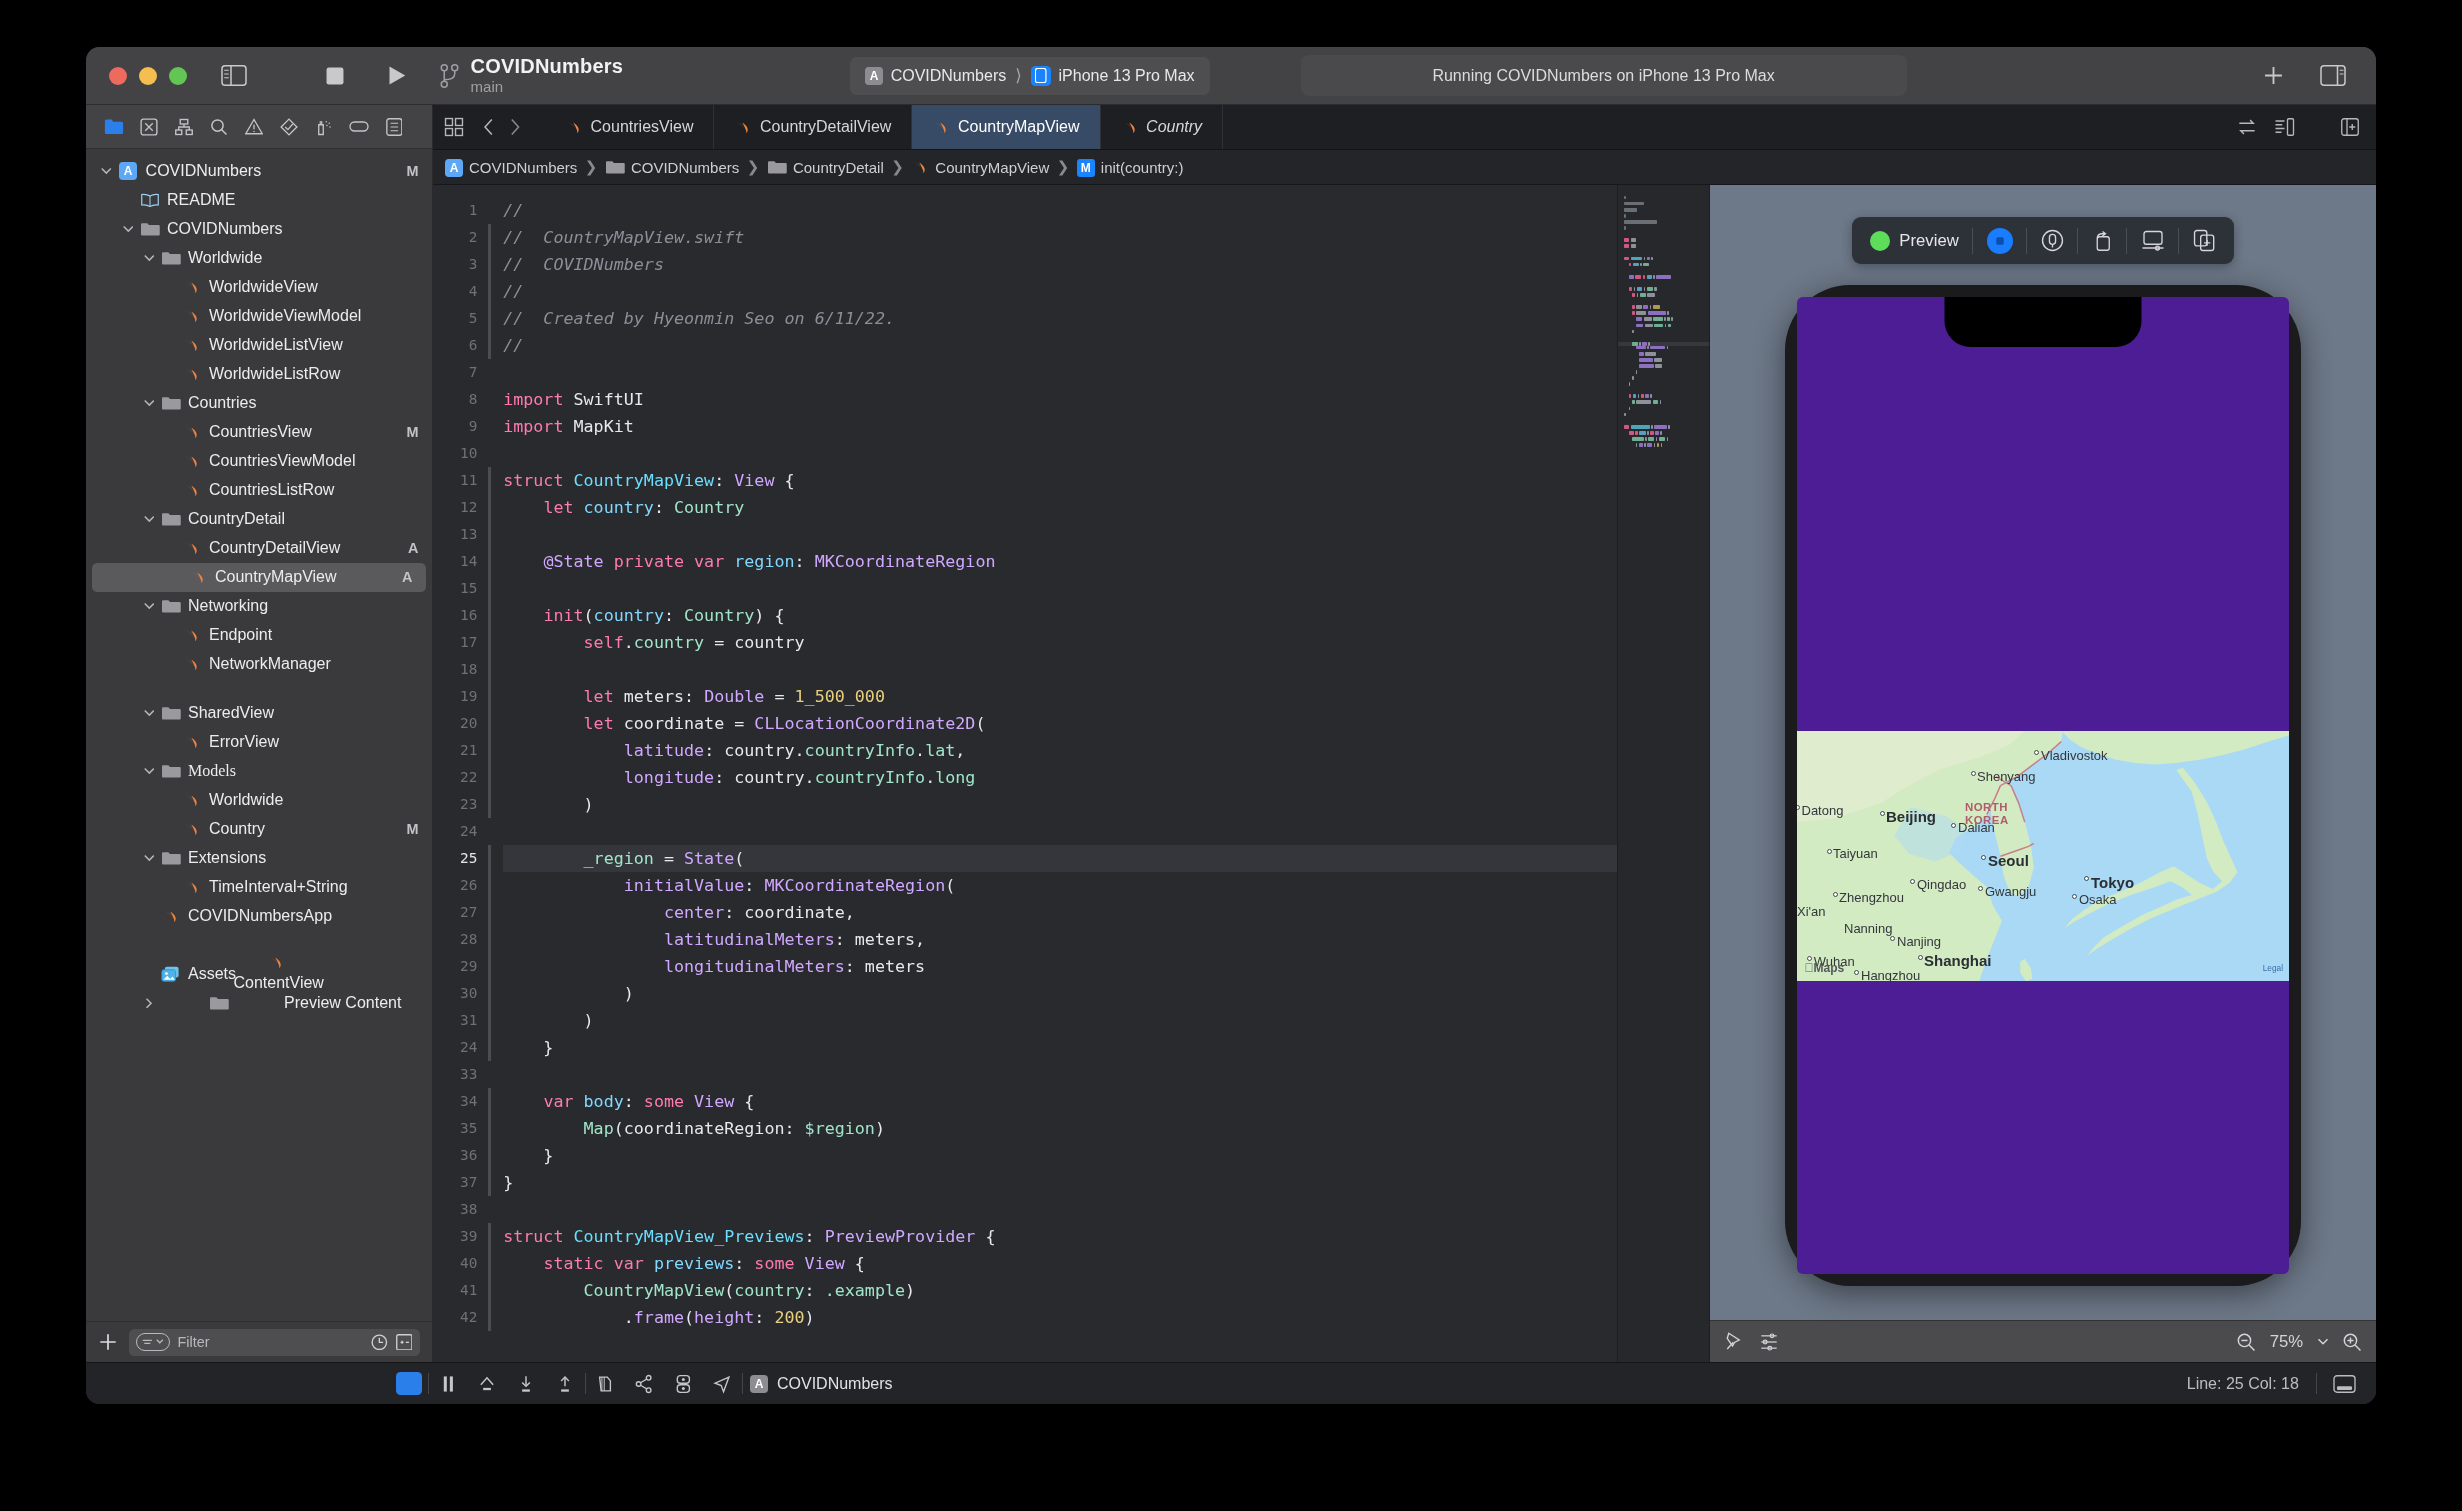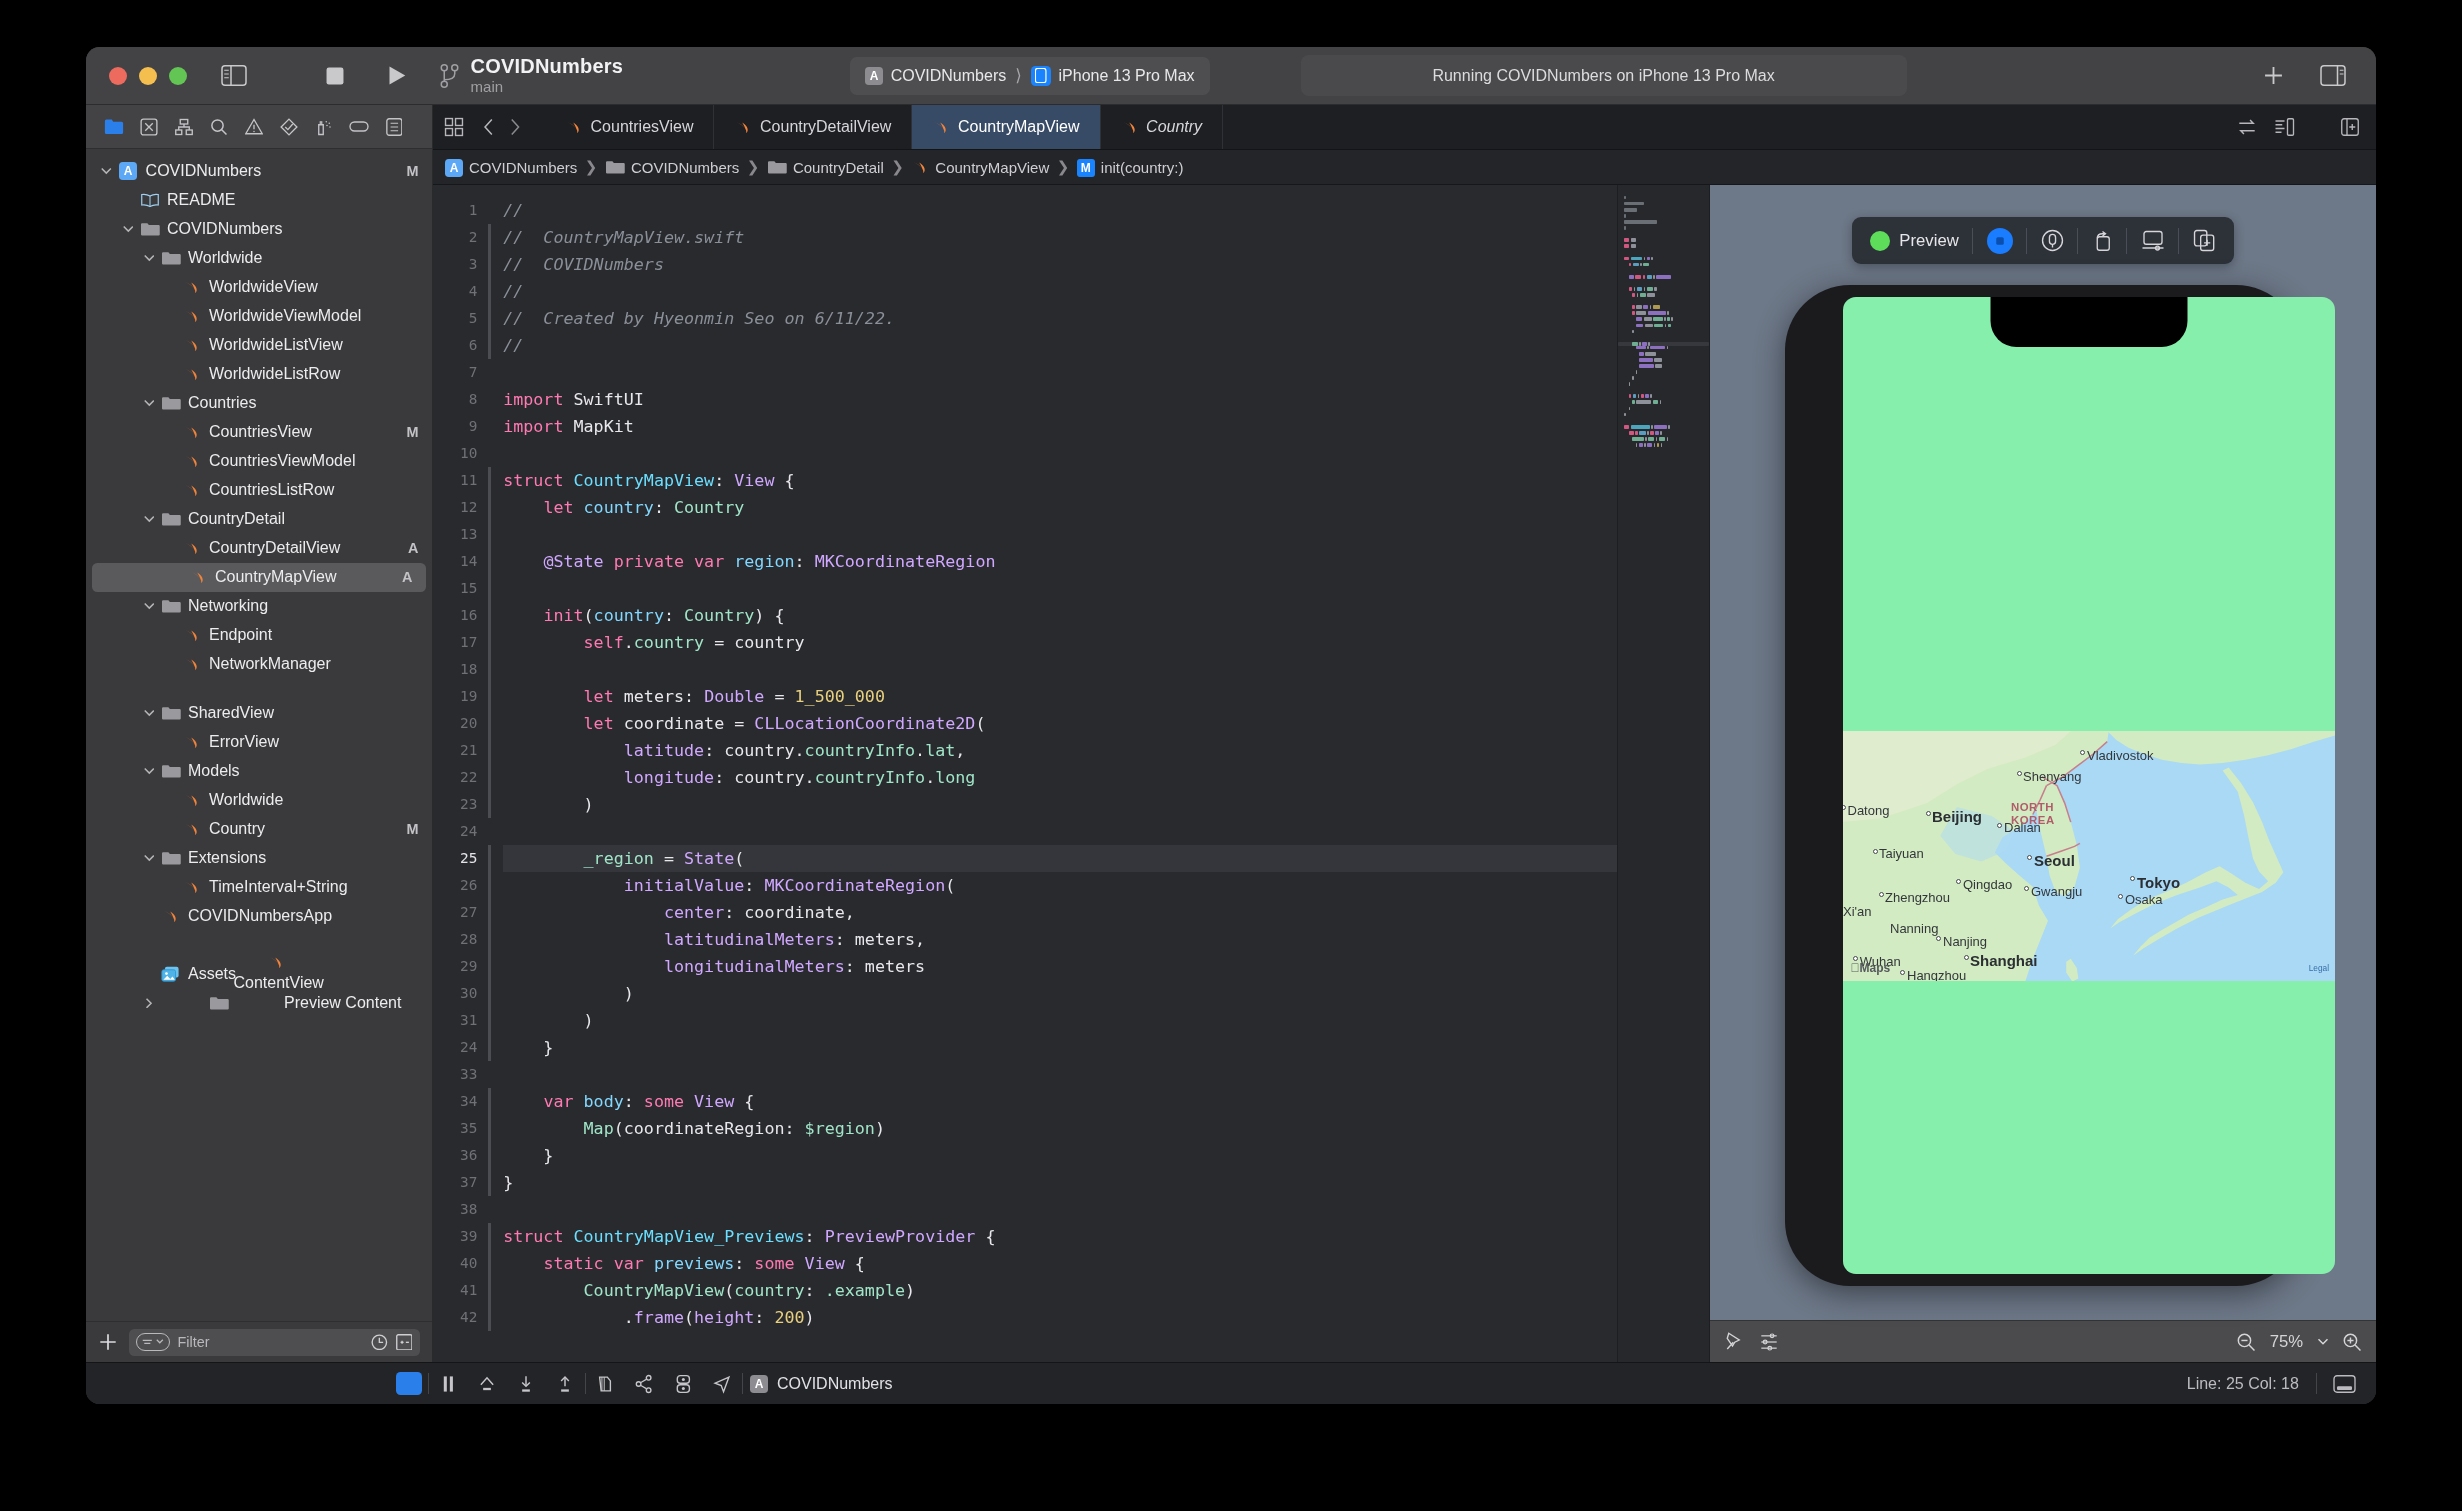--- a/index.html
+++ b/index.html
@@ -227,25 +227,24 @@
     margin-top: 21px;
     width: 516px; height: 1001px;
     background: #1b1b1d;
     border-radius: 65px;
     padding: 12px;
     box-shadow: 0 7.6px 30px rgba(0,0,0,0.45);
     position: relative;
   }
   .phone-screen {
     width: 100%; height: 100%;
-    background: #86efac;
-    border-radius: 13px;
+    background: #4c1d95;
+    border-radius: 6px;
     overflow: hidden;
     position: relative;
-    margin-left: 46px;
   }
   .notch {
     position: absolute; top: 0; left: 50%; transform: translateX(-50%);
     width: 197px; height: 50px;
     background: #000;
     border-radius: 0 0 26px 26px;
     z-index: 3;
   }
   .map {
     position: absolute; left: 0; right: 0;
@@ -635,21 +634,21 @@
           </div>
           <div class="row" style="padding-left: 74px;">
             <span class="tw"></span>
             <span class="ic">
               <svg width="18" height="18" viewBox="0 0 24 24">
                 <path d="M3 5 q7 3 12 9 q2 3 1 6 q3 -2 2 -6 q-1 -4 -7 -8 q3 5 4 8 q-4 -5 -12 -9z" fill="#f0843c"></path>
               </svg>
             </span>
             <span>ErrorView</span>
           </div>
-          <div class="row" style="padding-left: 53px;">
+          <div class="row" style="padding-left: 53px; font-family: Liberation Serif, serif;">
             <span class="tw">
               <svg width="10.6" height="7.6" viewBox="0 0 14 10">
                 <path d="M1 2 L7 8 L13 2" fill="none" stroke="#b5b5b9" stroke-width="2"></path>
               </svg>
             </span>
             <span class="ic">
               <svg width="20" height="15" viewBox="0 0 26 20">
                 <path d="M1 3 a1.5 1.5 0 0 1 1.5-1.5 h7 l2 2.5 h13 a1.5 1.5 0 0 1 1.5 1.5 v11 a1.5 1.5 0 0 1 -1.5 1.5 h-22 a1.5 1.5 0 0 1 -1.5 -1.5z" fill="#9a9a9e"></path>
               </svg>
             </span>

